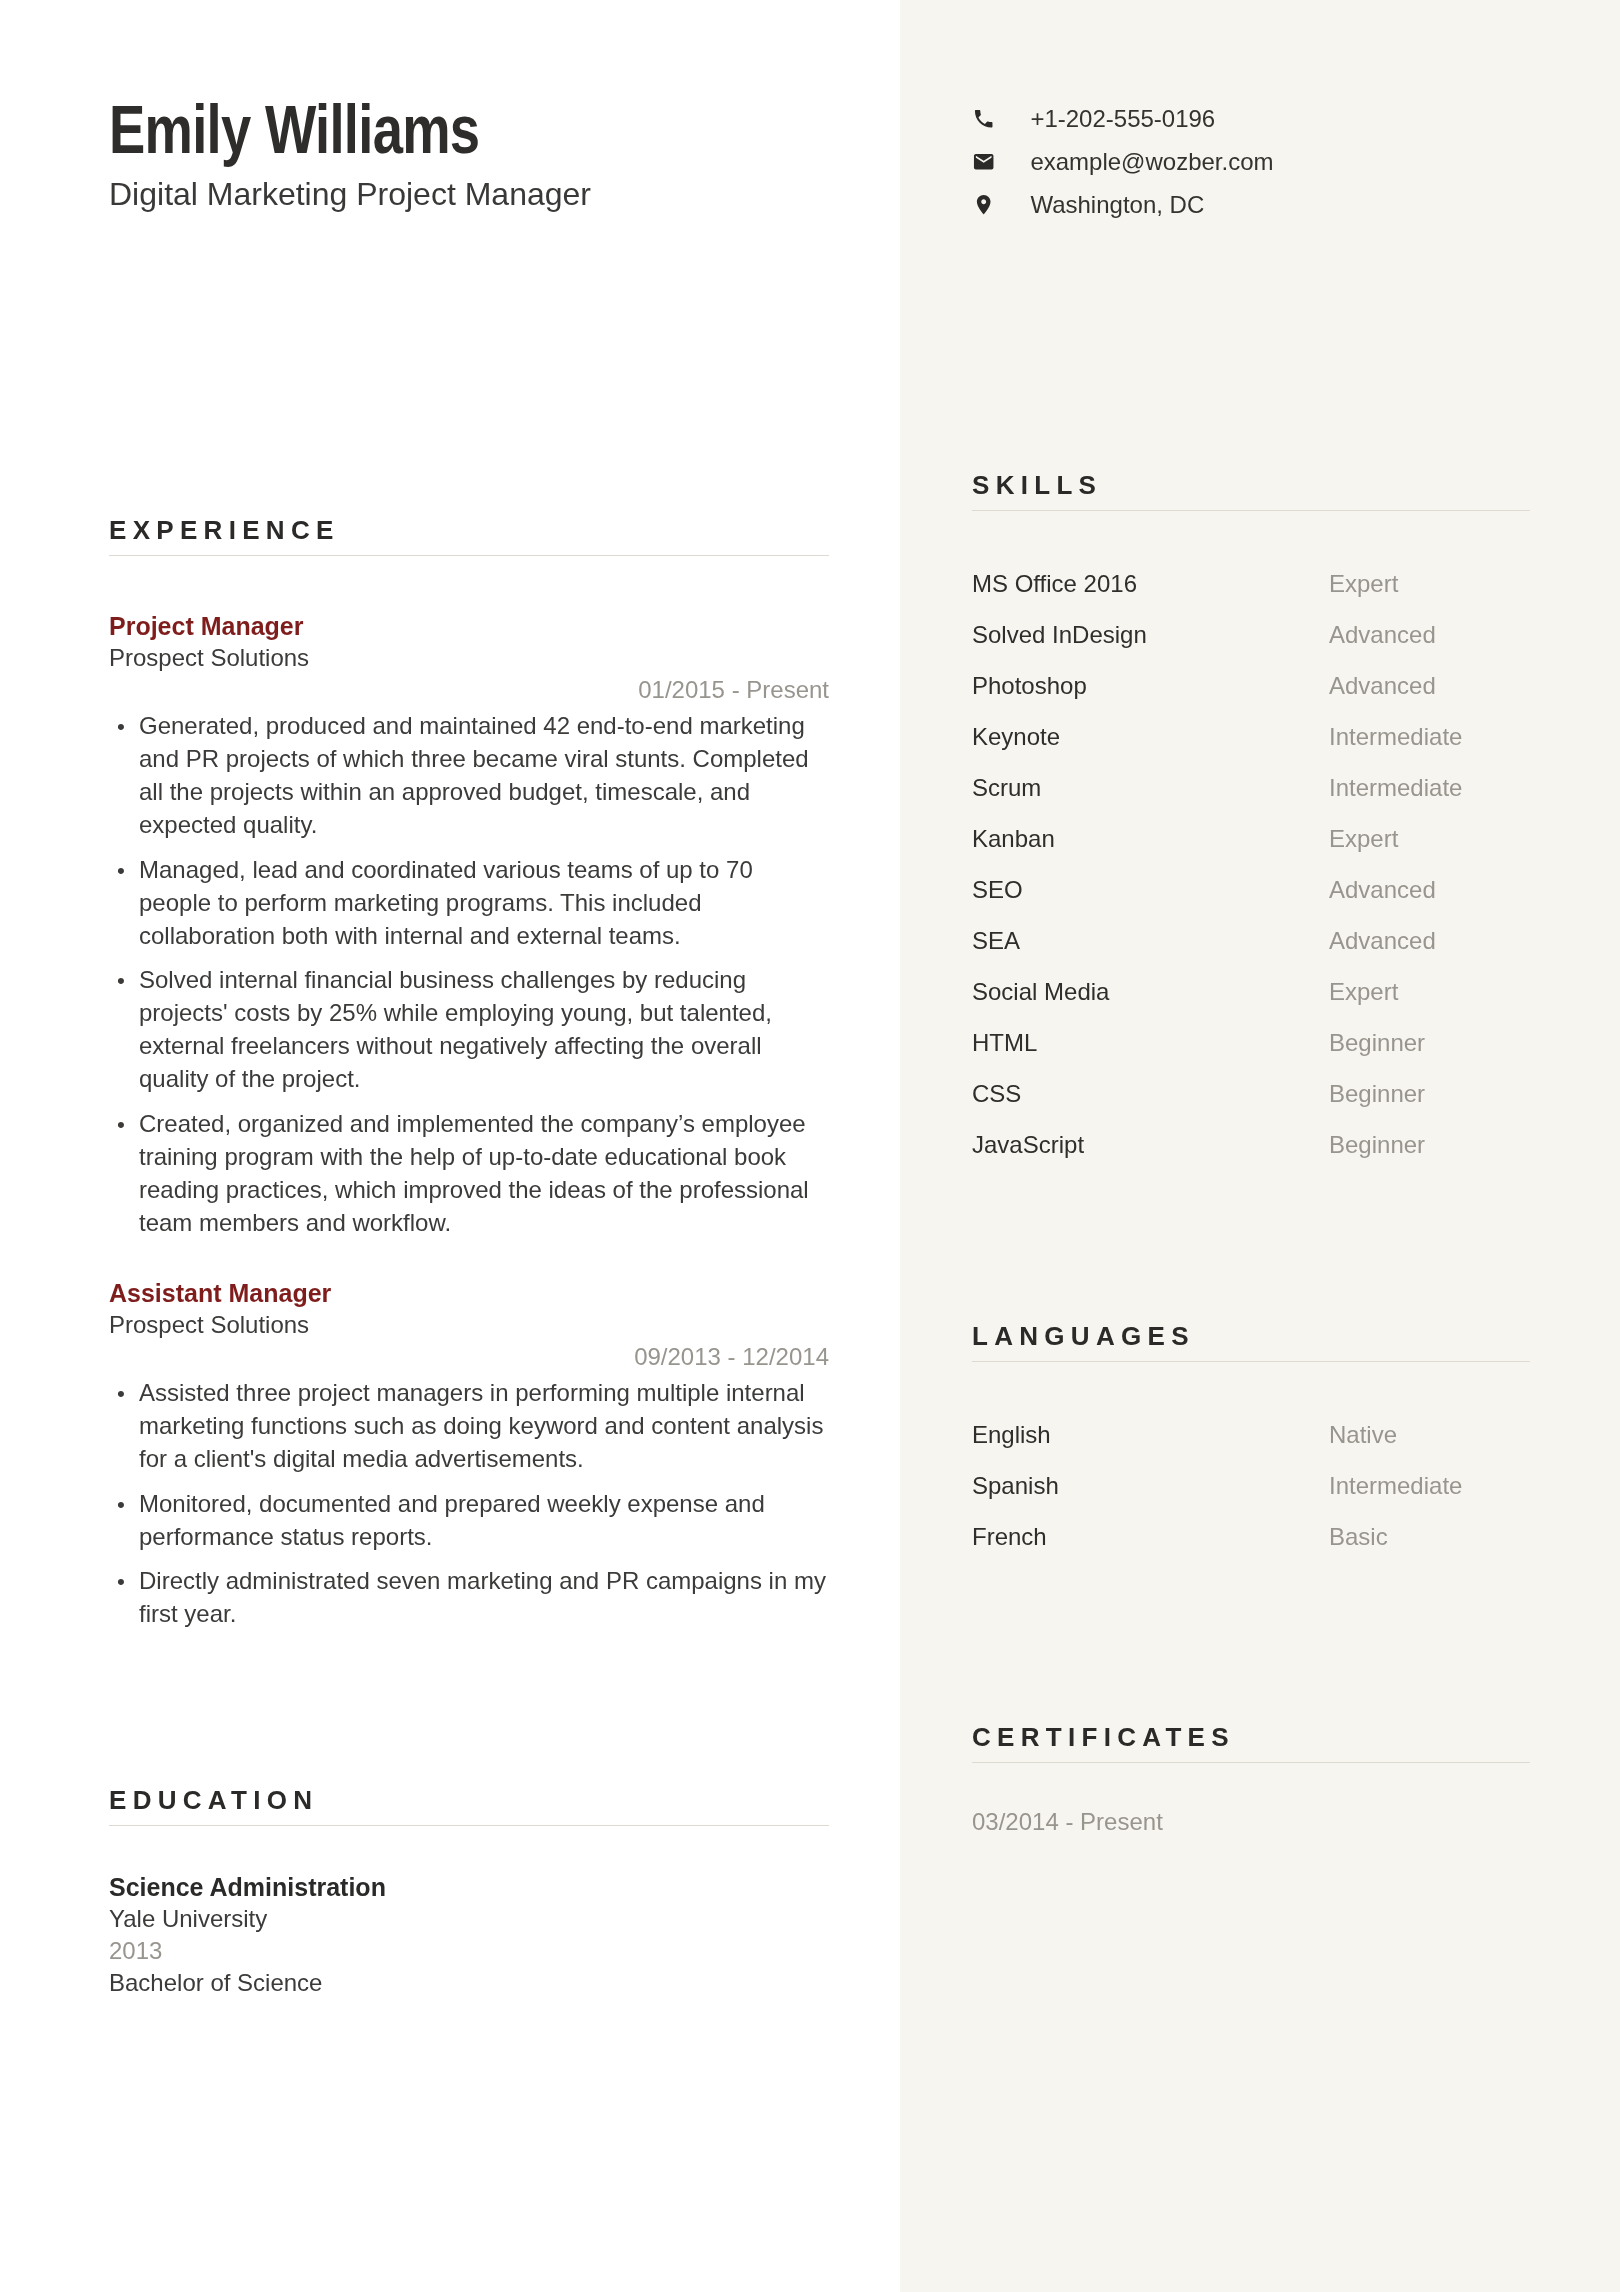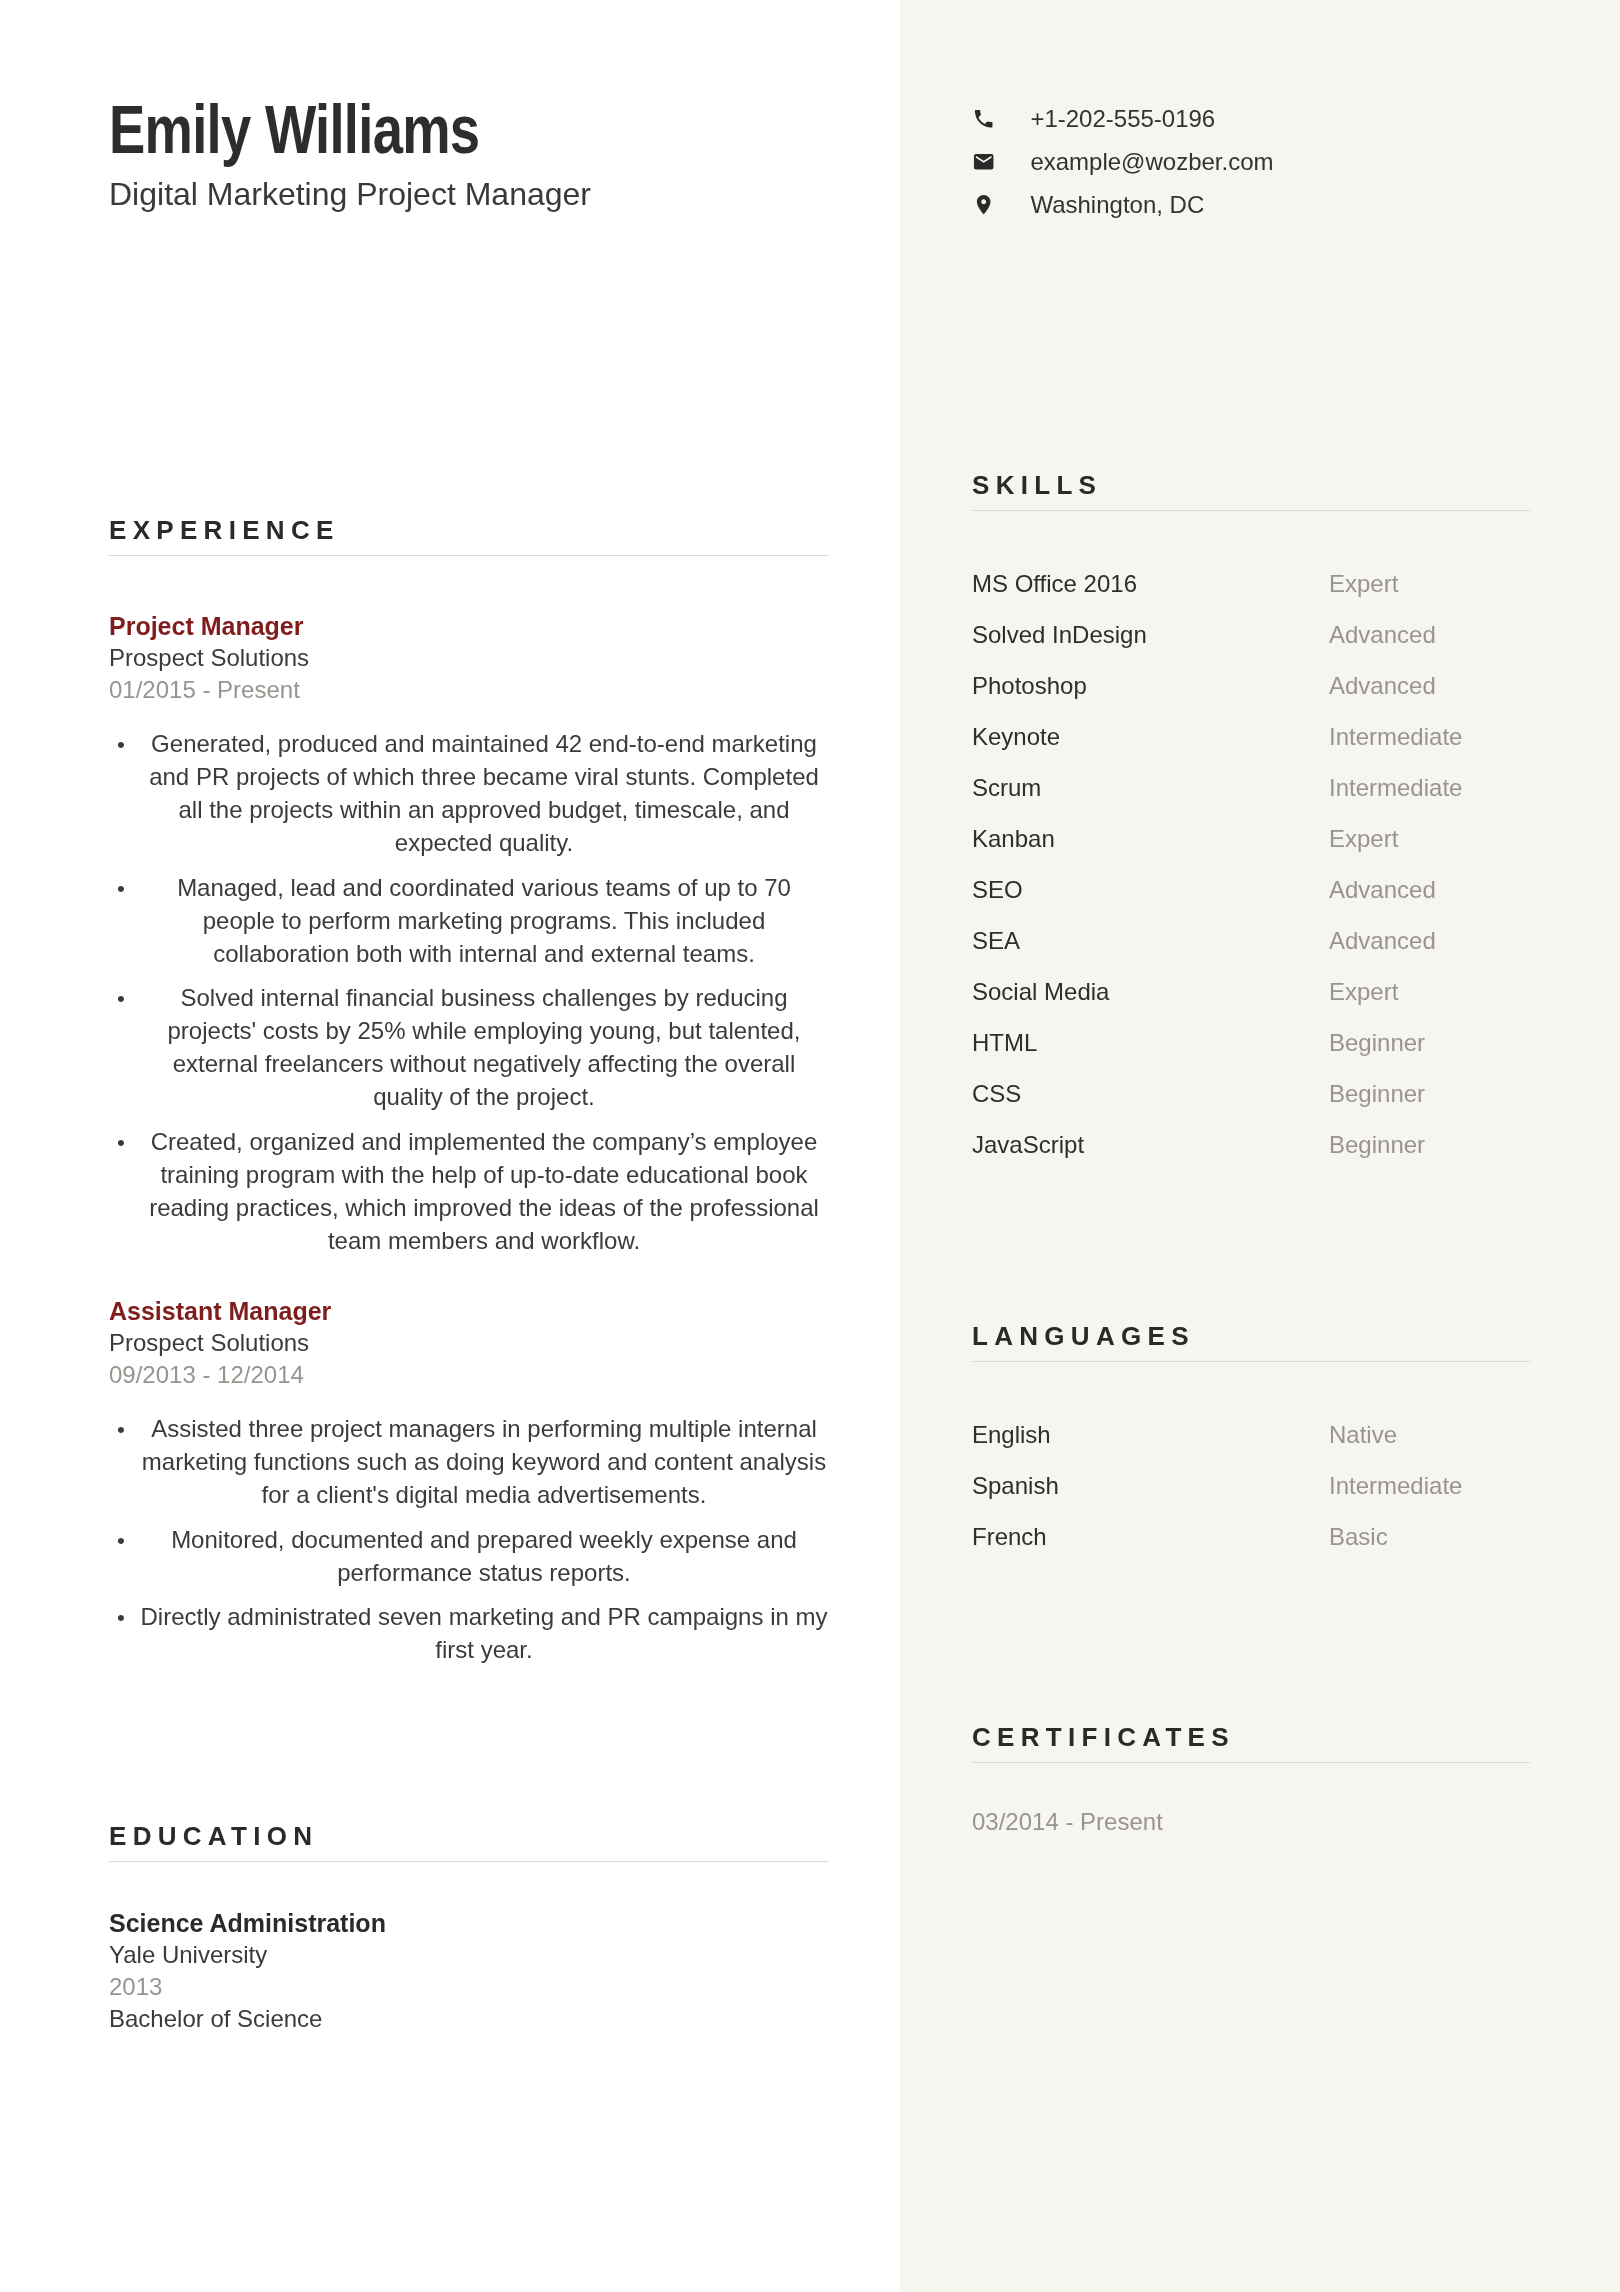--- a/index.html
+++ b/index.html
@@ -26,22 +26,22 @@
   .sec-h{
     margin:0;font-size:26px;line-height:31px;font-weight:700;
     letter-spacing:6.3px;color:#2b2a28;
   }
   hr.rule{border:0;border-top:1.8px solid #ded9d1;margin:9px 0 0 0;}
   section.exp{margin-top:301px;}
   .job.first{margin-top:54px;}
   .job + .job{margin-top:38px;}
   .job h3{margin:0;font-size:25px;line-height:32px;font-weight:700;color:#7f1d1d;}
   .company{font-size:24px;line-height:32px;color:#3c3b39;}
-  .dates{font-size:24px;line-height:32px;color:#98958f;}
-  ul.bullets{margin:21px 0 0 0;padding:0;list-style:none;text-align:center;}
+  .dates{font-size:24px;line-height:32px;color:#98958f;text-align:right;}
+  ul.bullets{margin:3px 0 0 0;padding:0;list-style:none;}
   ul.bullets li{
     position:relative;font-size:24px;line-height:33px;margin-bottom:11.7px;
     padding-left:30px;color:#3c3b39;
   }
   ul.bullets li::before{
     content:"\2022";position:absolute;left:8px;top:0.9px;font-size:22.5px;color:#3c3b39;
   }
   section.edu{margin-top:155px;}
   .edu-entry{margin-top:45px;}
   .edu-entry .degree{font-size:25px;line-height:32px;font-weight:700;color:#2b2a28;}

